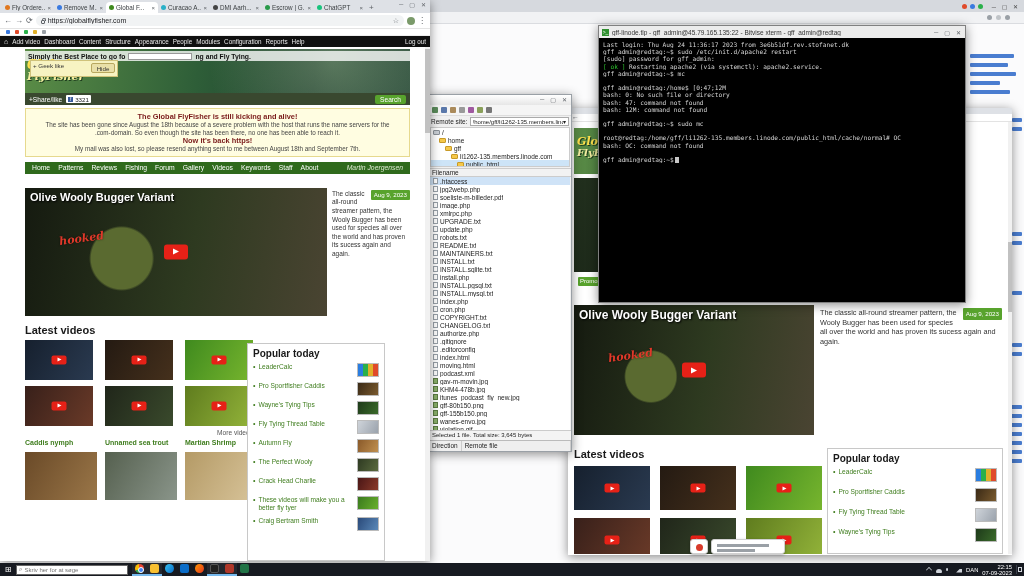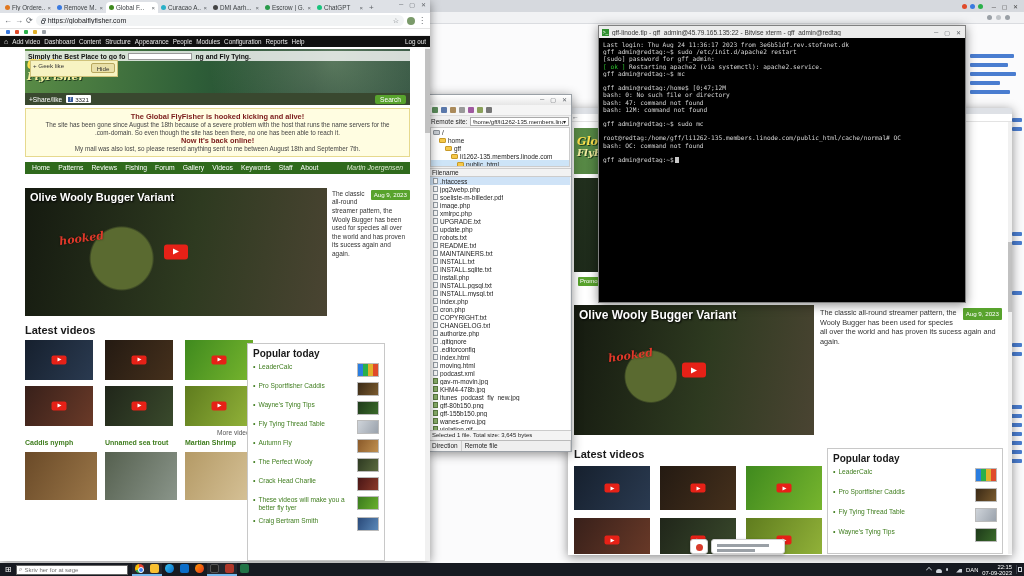--- a/index.html
+++ b/index.html
@@ -626,23 +626,23 @@
         </div>
         <div class="sharebar">
           <span class="sl">+Share/like</span>
           <div class="cnt">
               <i>f</i>
               <span>3321</span>
             </div>
           <span class="srch">Search</span>
         </div>
         <div class="notice">
-          <div class="nt">The Global FlyFisher is hooked kicking and alive!</div>
+          <div class="nt">The Global FlyFisher is still kicking and alive!</div>
           <div class="nb">The site has been gone since August the 18th because of a severe problem with the host that runs the name servers for the .com-domain. So even though the site has been there, no one has been able to reach it.</div>
-          <div class="nt">Now it's back online!</div>
+          <div class="nt">Now it's back https!</div>
           <div class="nb">My mail was also lost, so please resend anything sent to me between August 18th and September 7th.</div>
         </div>
         <div class="gff-nav">
           <span>Home</span>
           <span>Patterns</span>
           <span>Reviews</span>
           <span>Fishing</span>
           <span>Forum</span>
           <span>Gallery</span>
           <span>Videos</span>

